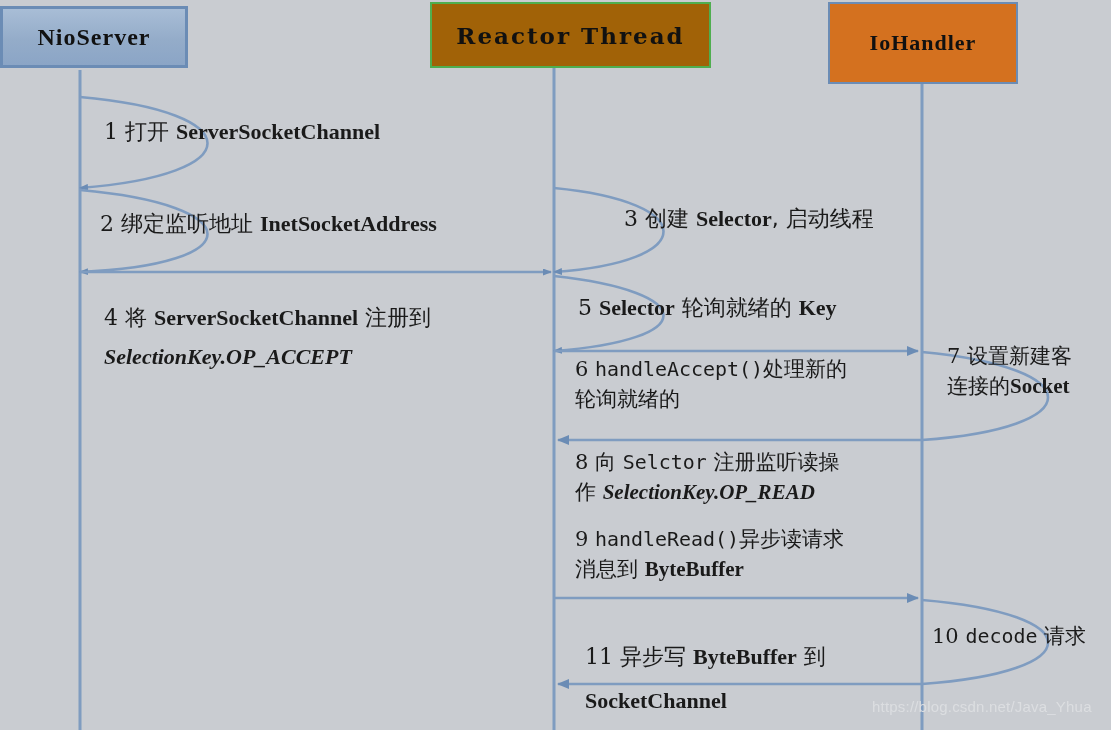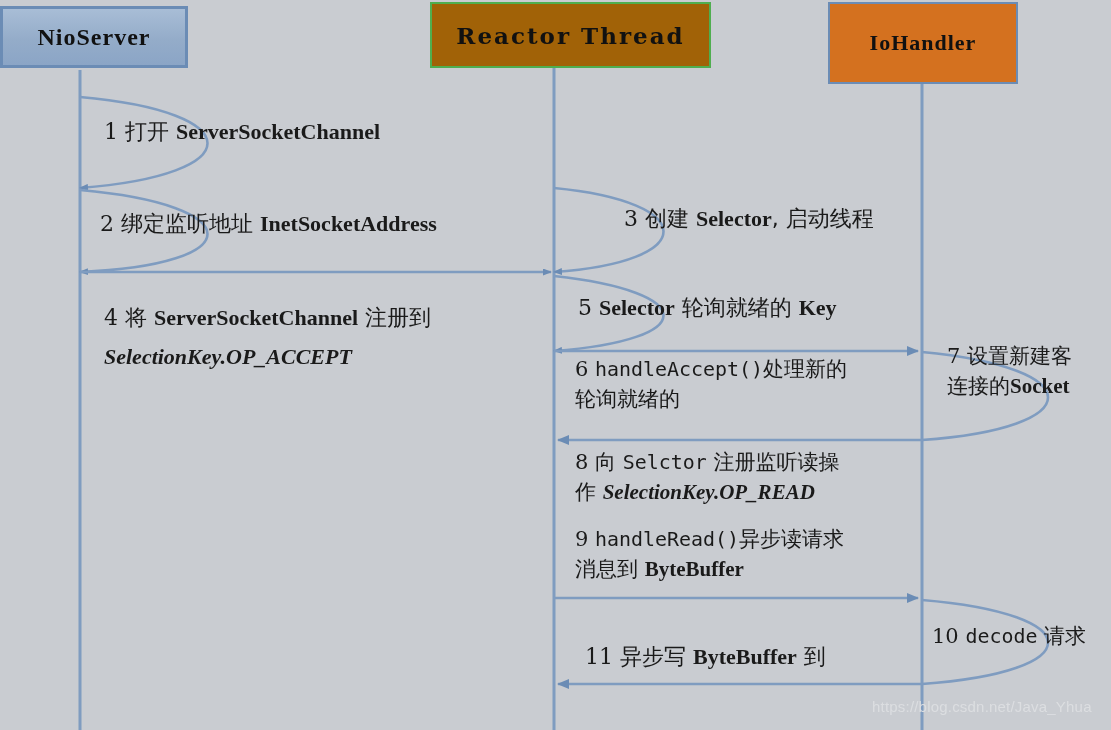--- a/index.html
+++ b/index.html
@@ -153,15 +153,16 @@
   </div>
 <div class="msg s21" style="left:575px;top:525px;">
     <span class="ln"><span class="num">9 </span><span class="mono">handleRead()</span><span class="cjk">异步读请求</span></span>
     <span class="ln"><span class="cjk">消息到 </span><span class="b">ByteBuffer</span></span>
   </div>
 <div class="msg s21" style="left:932px;top:622px;">
     <span class="ln"><span class="num">10 </span><span class="mono">decode</span><span class="cjk"> 请求</span></span>
   </div>
 <div class="msg s22" style="left:585px;top:635px;line-height:2.0;">
     <span class="ln"><span class="num">11 </span><span class="cjk">异步写 </span><span class="b">ByteBuffer</span><span class="cjk"> 到</span></span>
+    <span class="ln"><span class="b">SocketChannel</span></span>
   </div>
 
 <div class="watermark">https://blog.csdn.net/Java_Yhua</div>
 
 </body></html>

